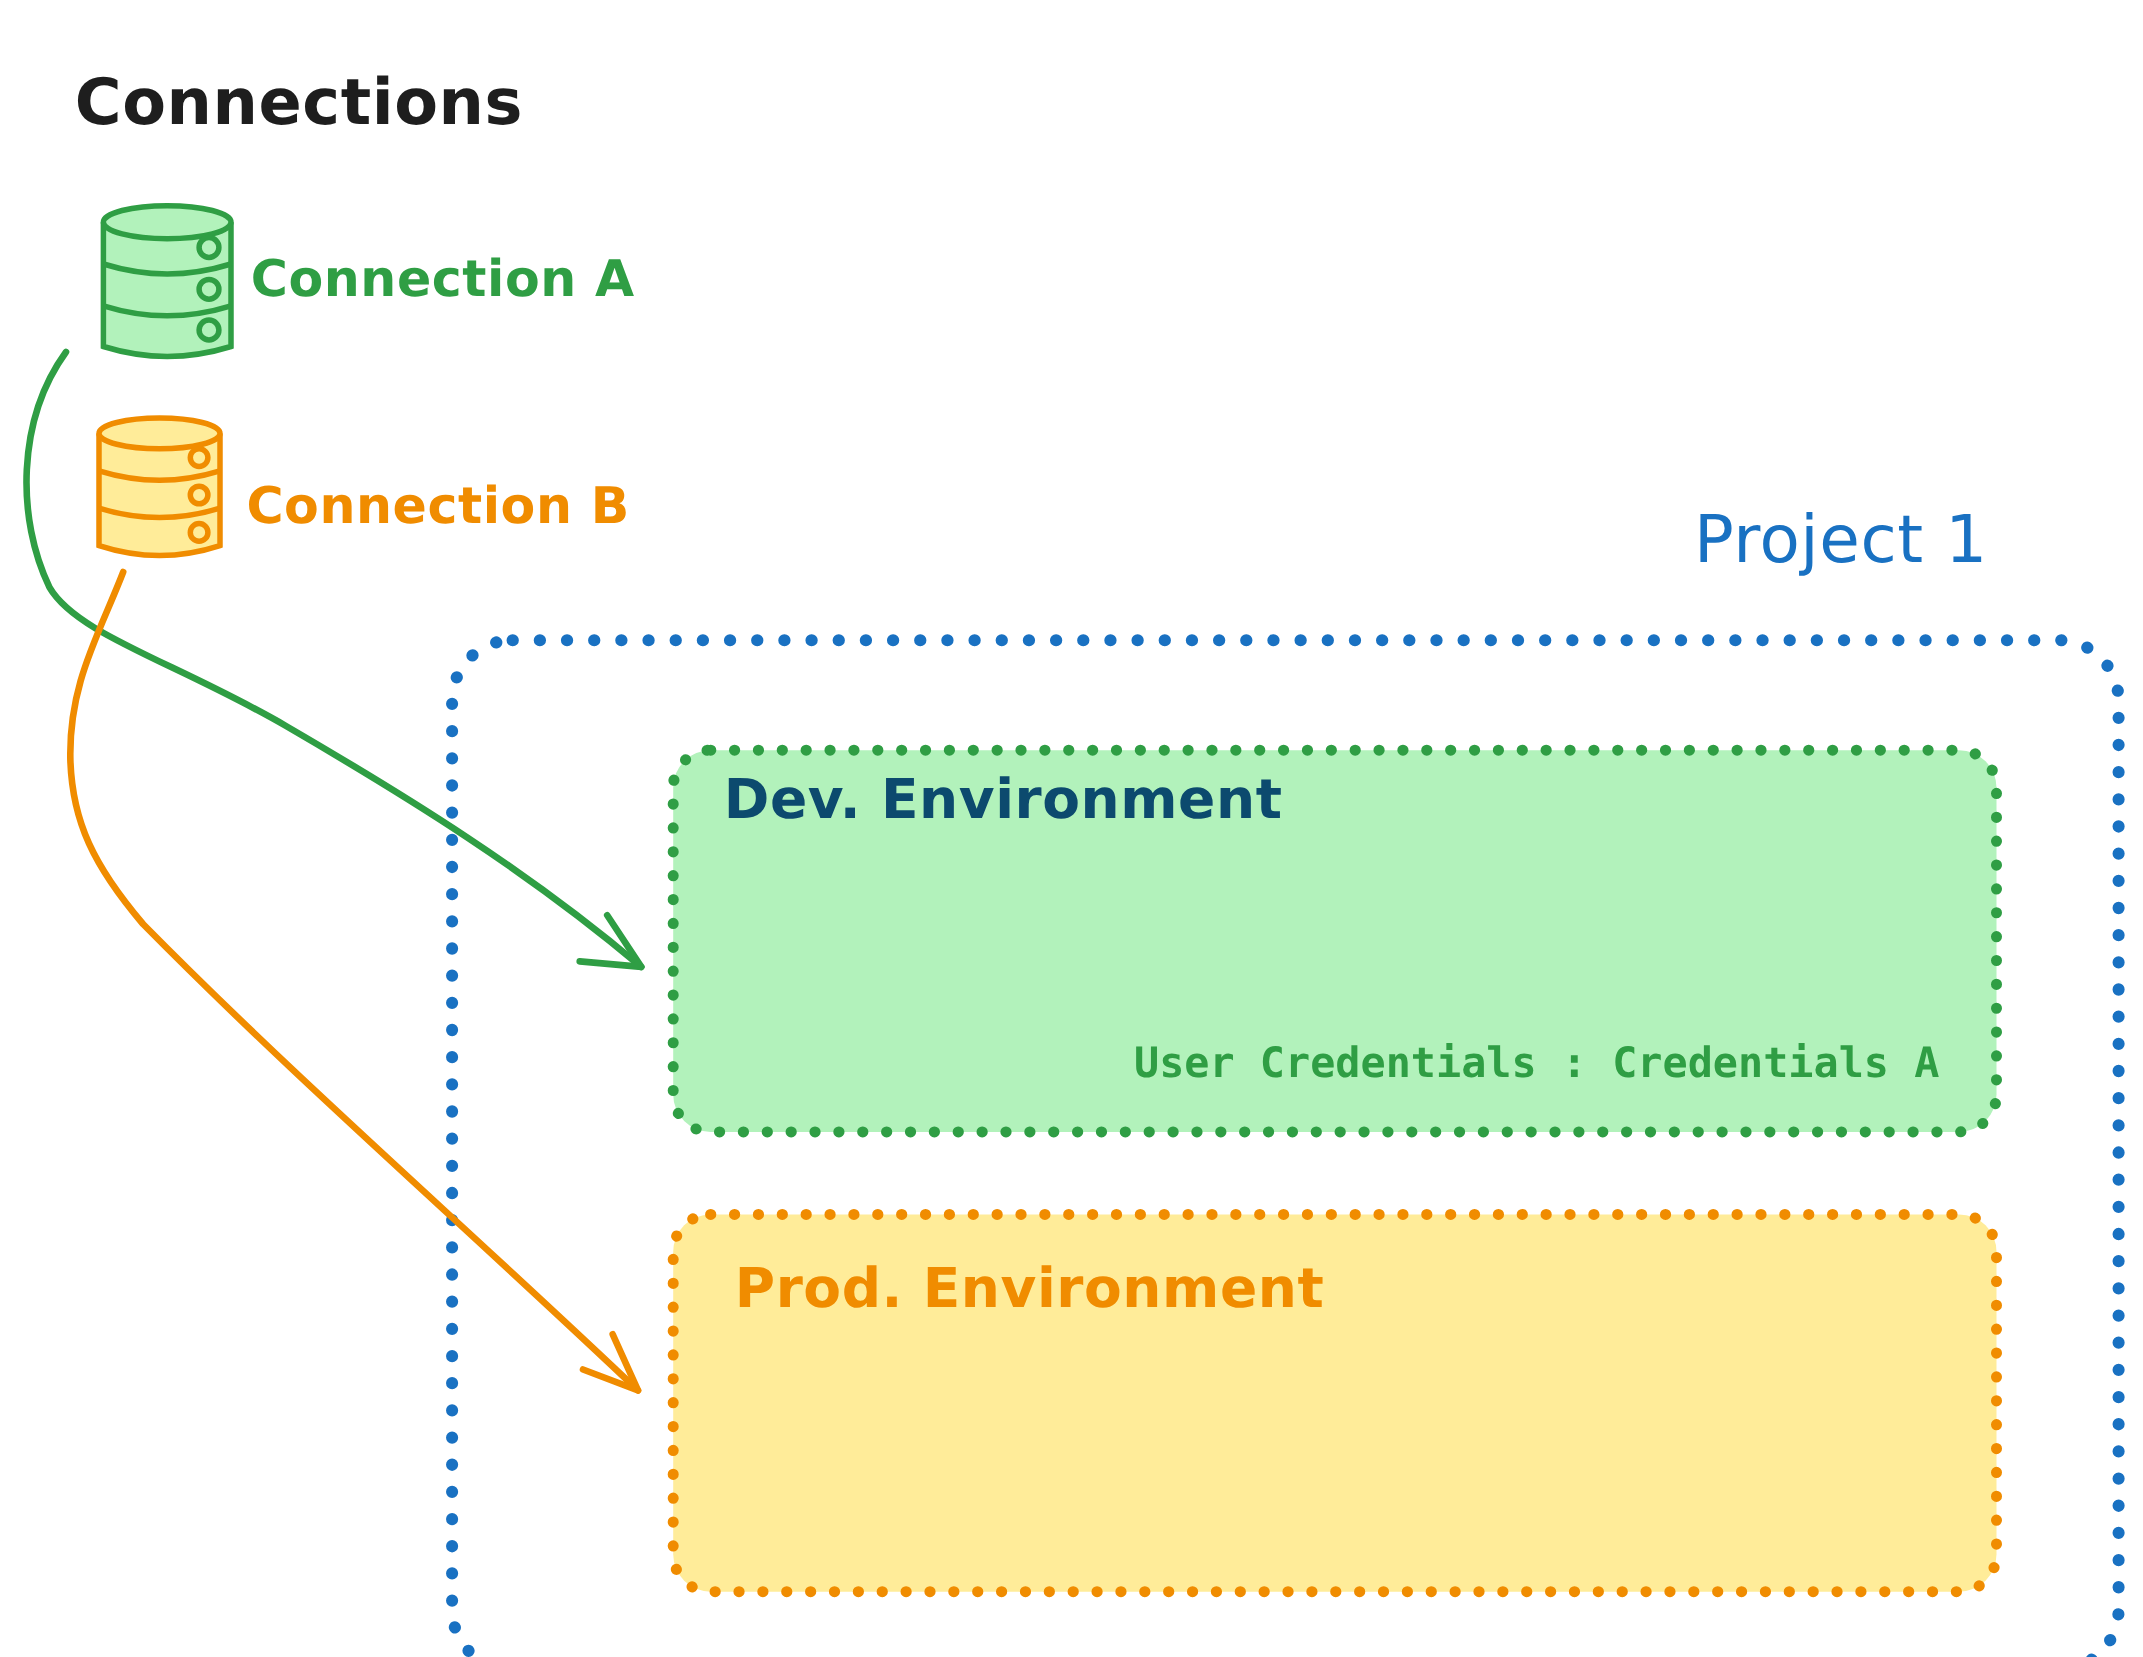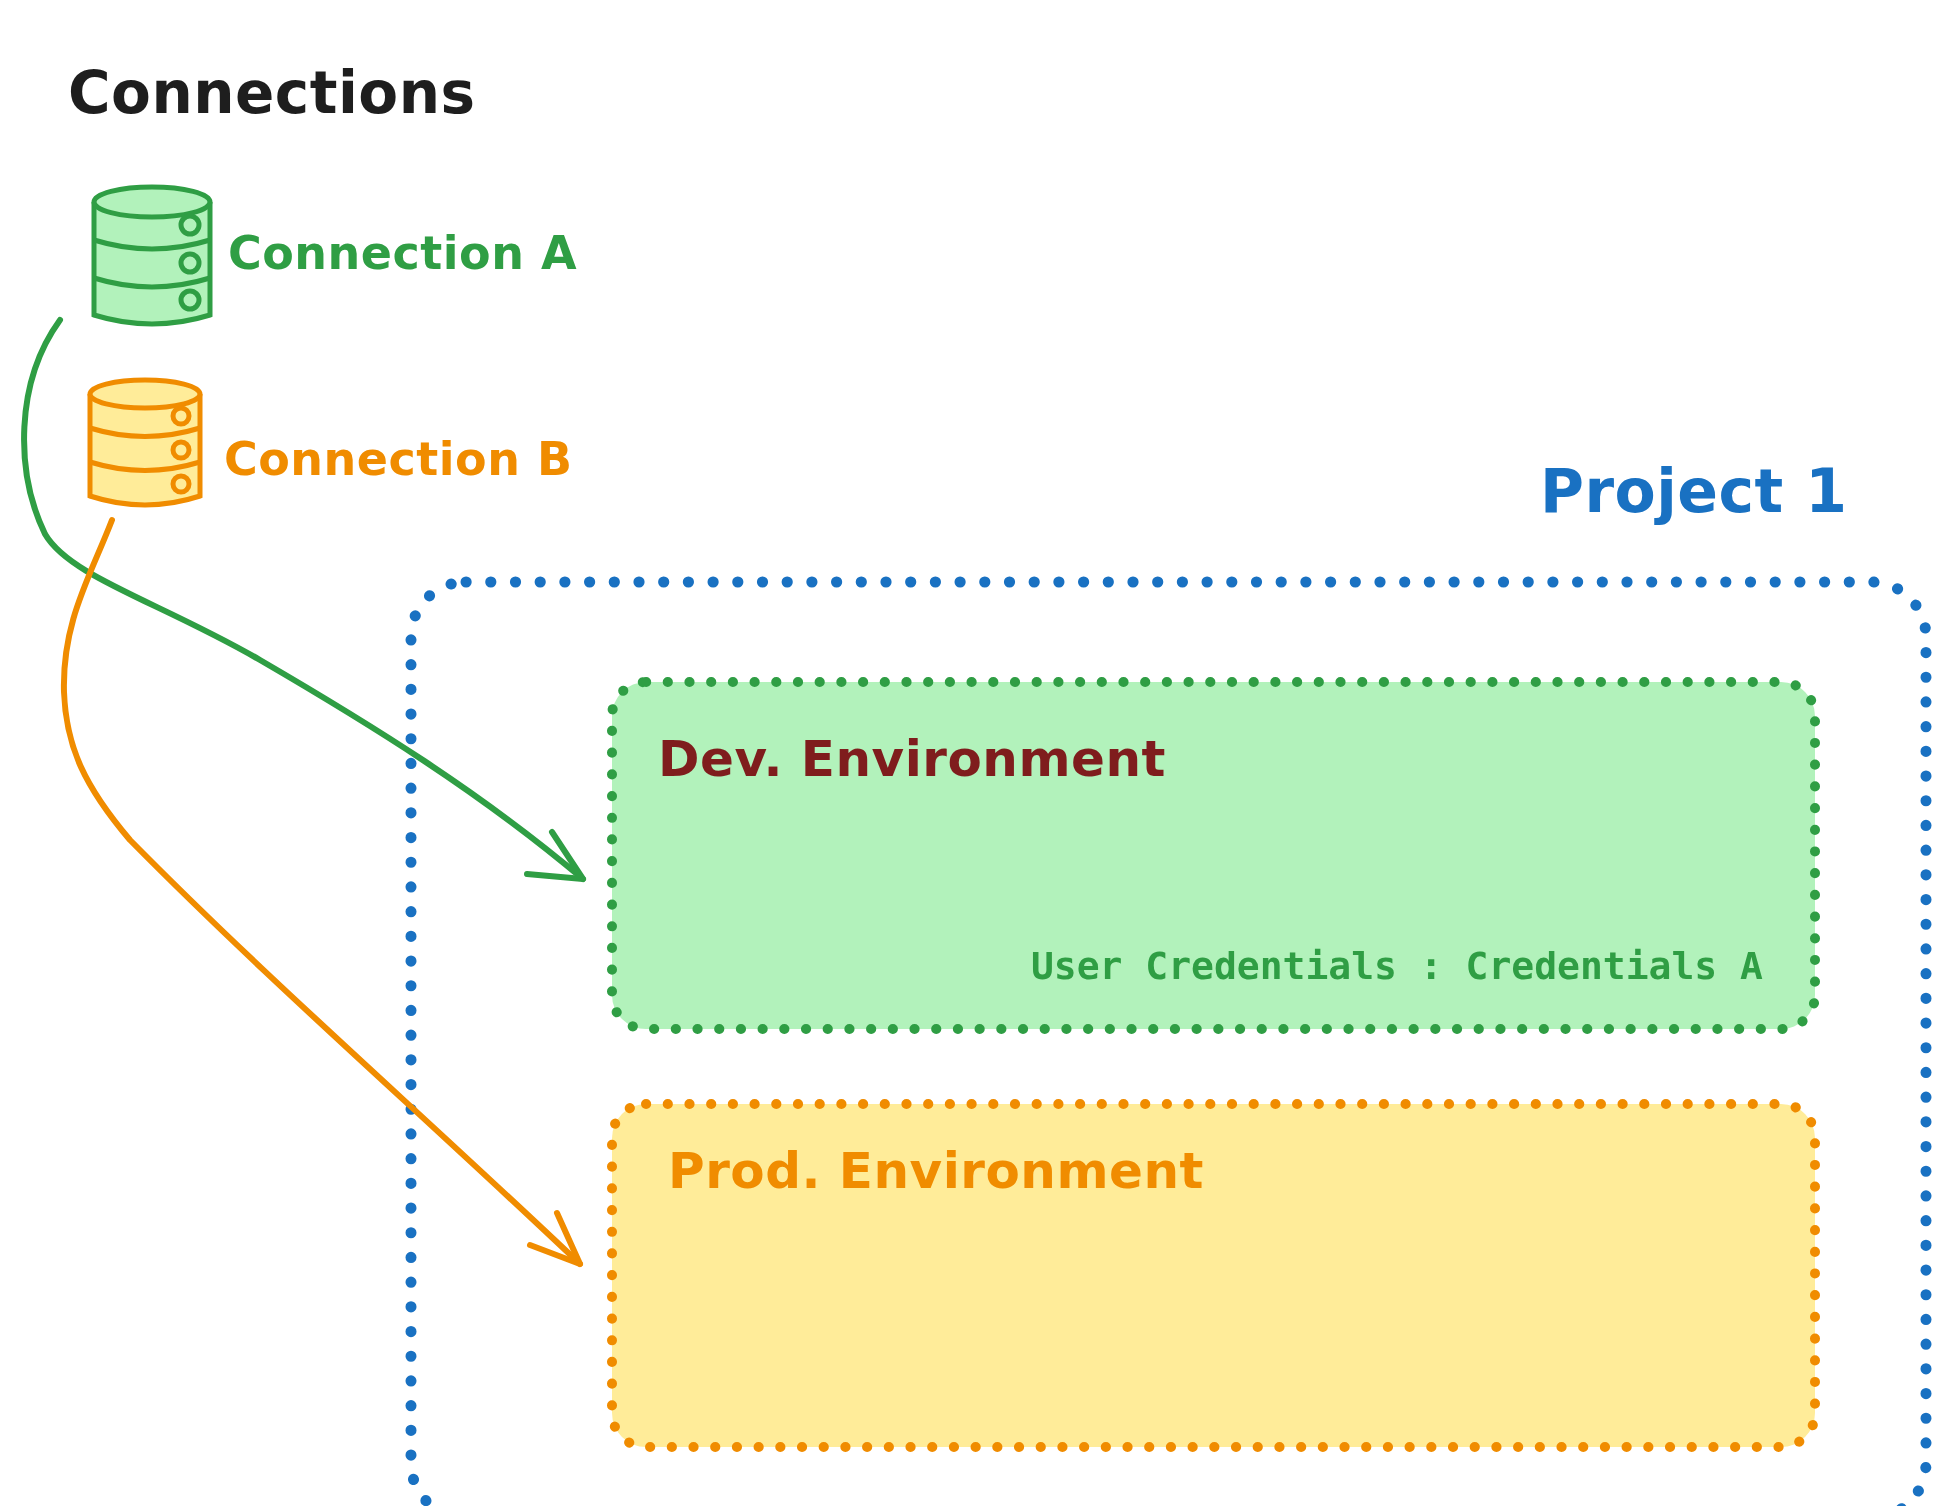--- a/index.html
+++ b/index.html
@@ -11,22 +11,22 @@
     overflow: hidden;
     font-family: "DejaVu Sans", "Liberation Sans", sans-serif;
     margin-top: 32px;
   }
   #shapes { position: absolute; left: 0; top: 0; }
   .txt { position: absolute; white-space: nowrap; line-height: 1.1; }
   .hand { font-weight: 600; letter-spacing: 0.5px; }
   .title-main   { left: 68px;  top: 30px;  font-size: 58px; color: #1e1e1e; }
   .conn-a-label { left: 228px; top: 196px; font-size: 46px; color: #2f9e44; }
   .conn-b-label { left: 224px; top: 402px; font-size: 46px; color: #f08c00; }
-  .project-title{ left: 1540px; top: 426px; font-size: 60px; font-weight: 700; color: #1971c2; }
-  .env-title-dev  { left: 658px; top: 700px;  font-size: 50px; color: #7f1d1d; }
+  .project-title{ left: 1540px; top: 426px; font-size: 60px; font-weight: 400; color: #1971c2; }
+  .env-title-dev  { left: 658px; top: 668px;  font-size: 50px; color: #0c4a6e; }
   .env-title-prod { left: 668px; top: 1112px; font-size: 50px; color: #f08c00; }
   .cred {
     position: absolute;
     right: 185px;
     font-family: "DejaVu Sans Mono", "Liberation Mono", monospace;
     font-size: 38px;
     font-weight: 600;
     letter-spacing: 0px;
     white-space: nowrap;
   }

